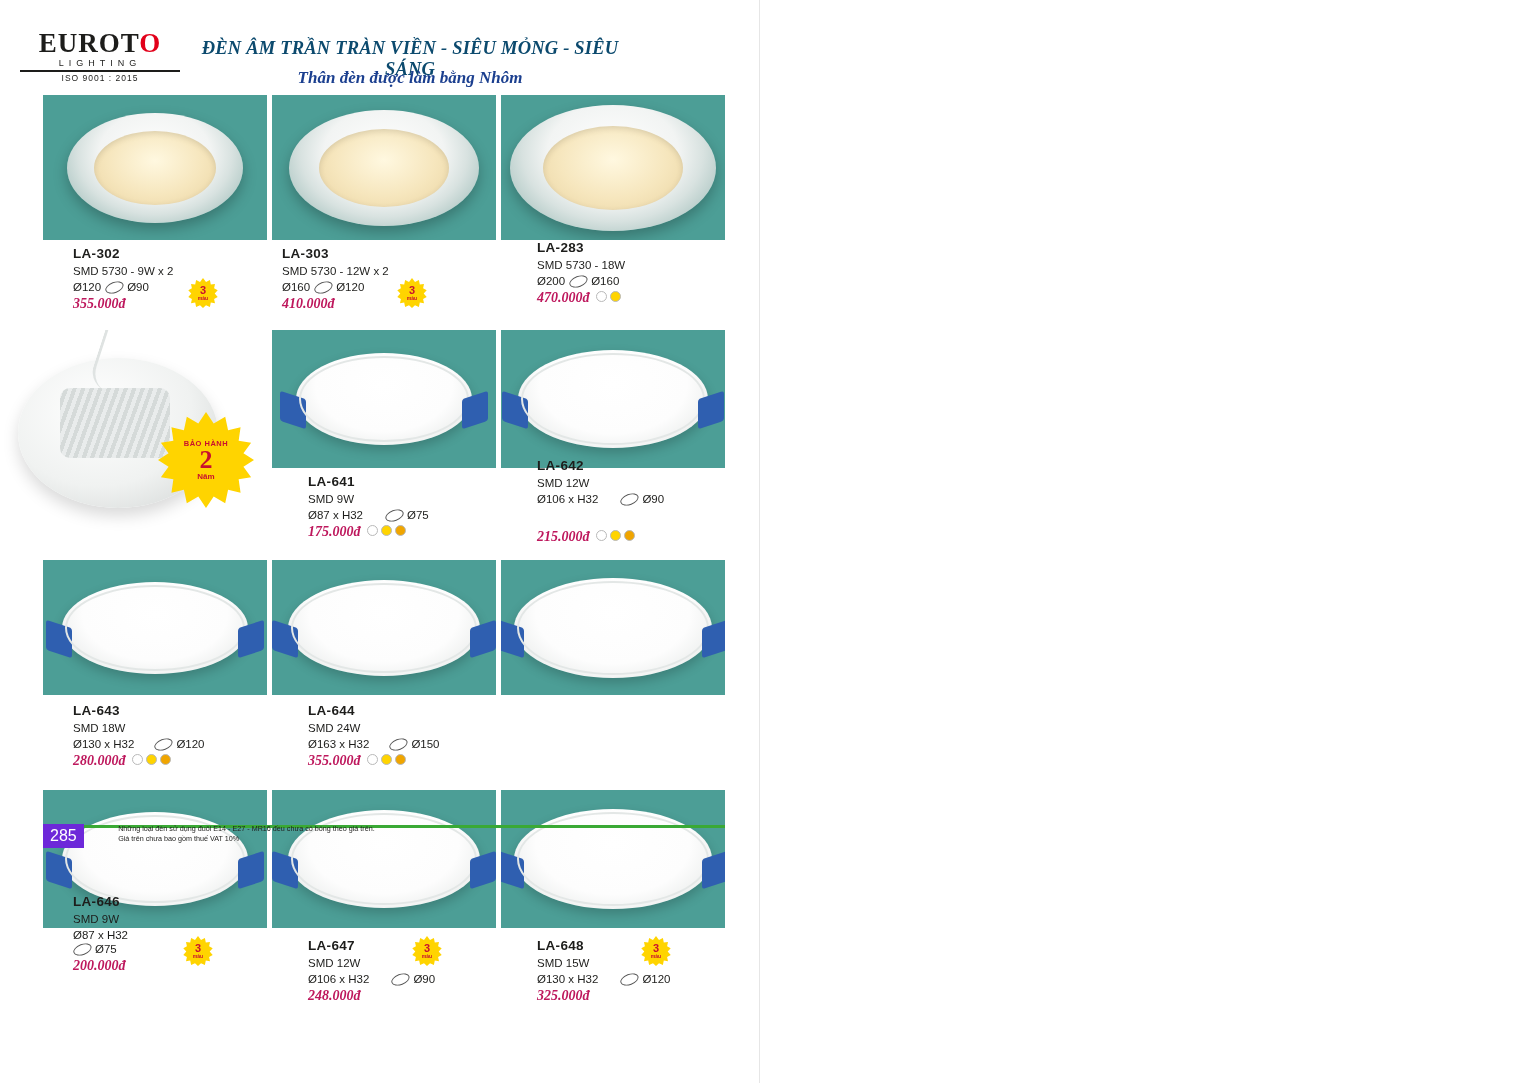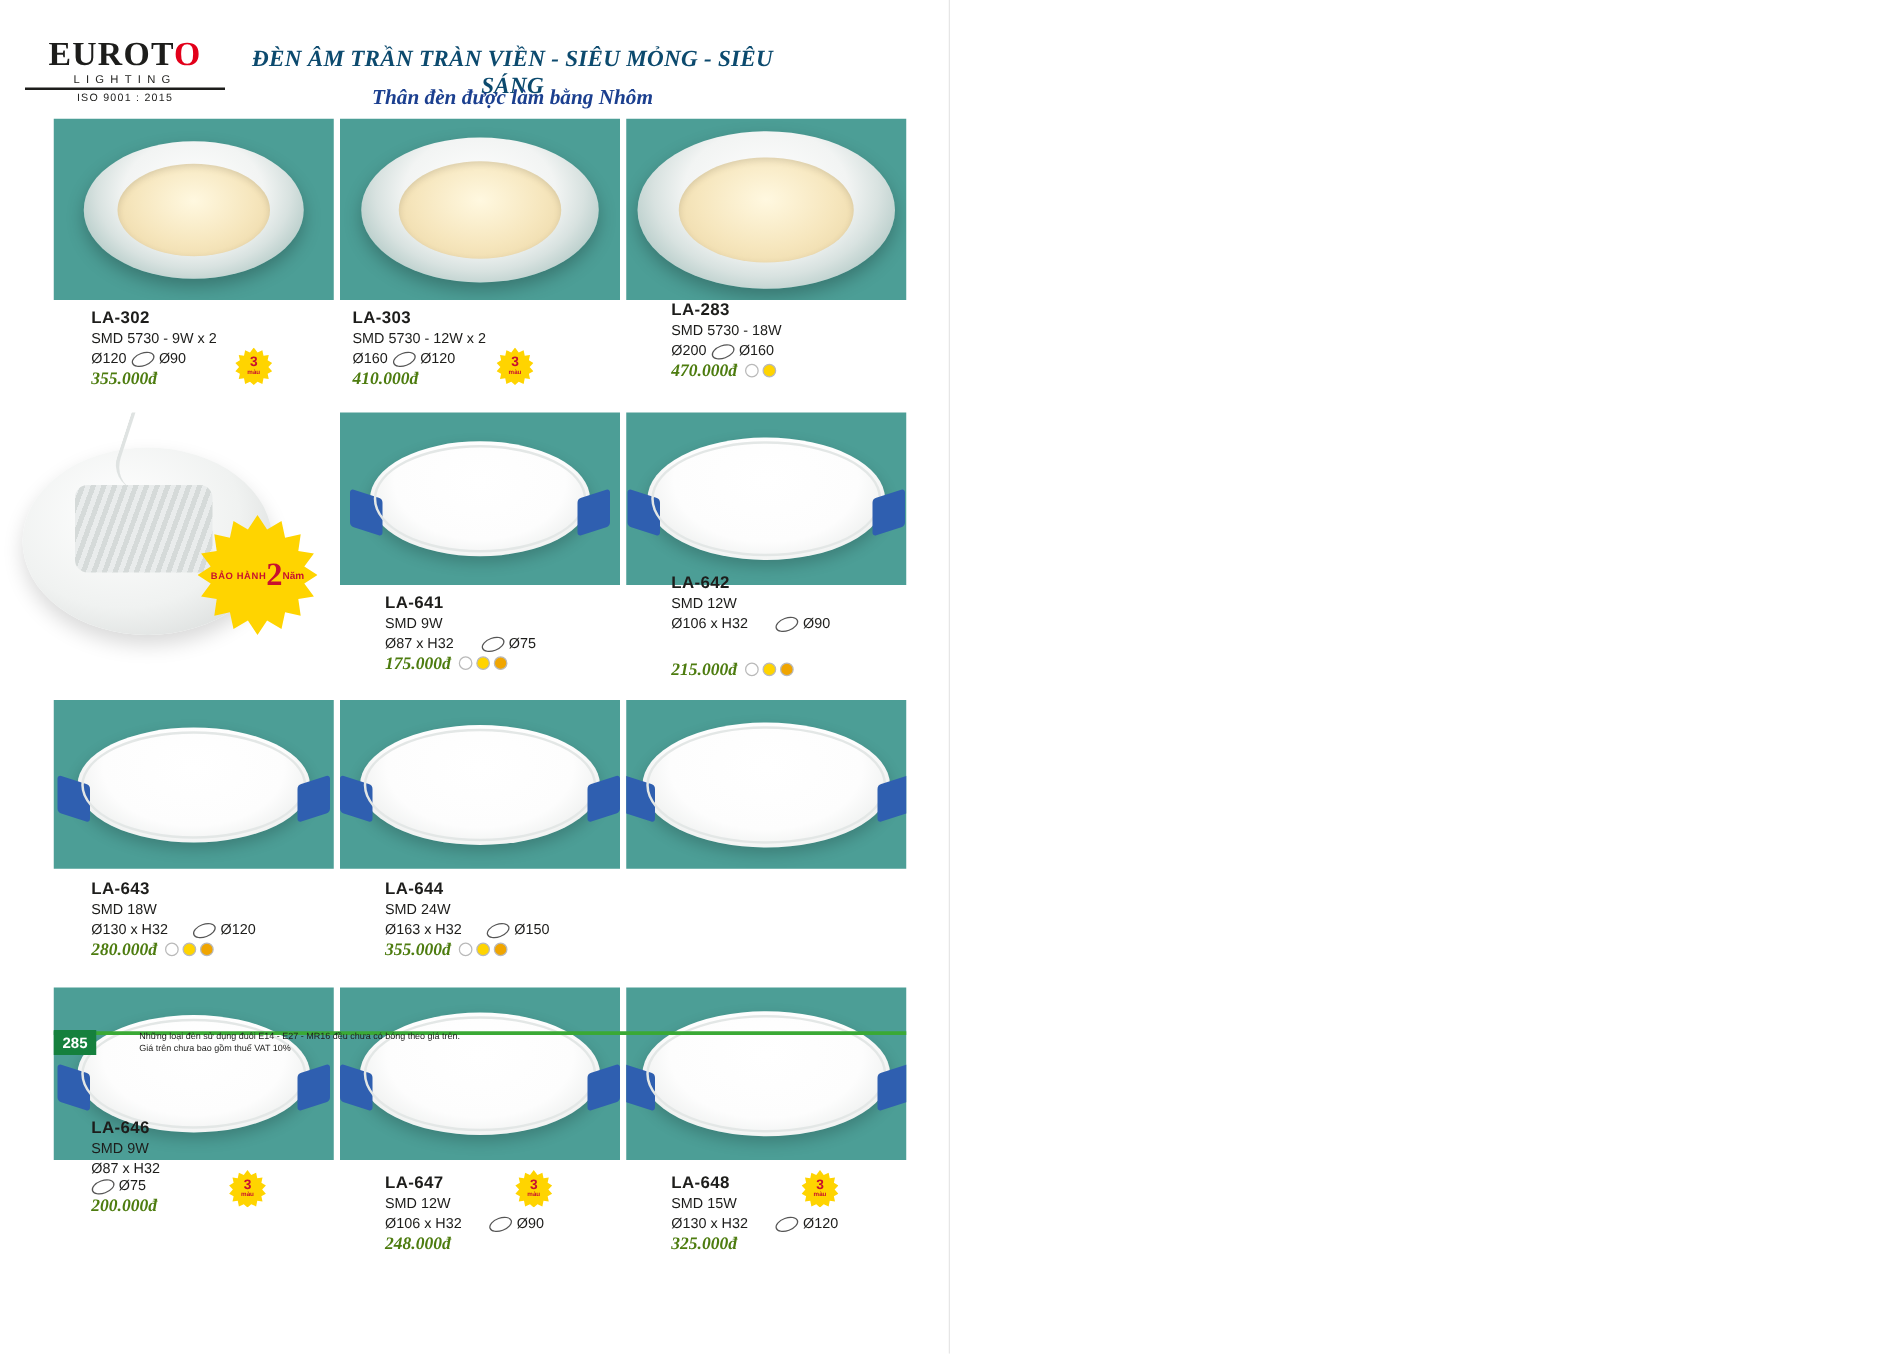--- a/index.html
+++ b/index.html
@@ -39,21 +39,21 @@
     font-size:17px;color:#1b3f8f;
   }
 
   
   .star-badge{position:absolute;width:78px;height:78px;}
   .star-badge .burst{
     position:absolute;inset:0;background:#ffd400;
     clip-path:polygon(50% 0%,58% 12%,70% 5%,73% 19%,86% 16%,84% 30%,97% 32%,89% 43%,100% 50%,89% 57%,97% 68%,84% 70%,86% 84%,73% 81%,70% 95%,58% 88%,50% 100%,42% 88%,30% 95%,27% 81%,14% 84%,16% 70%,3% 68%,11% 57%,0% 50%,11% 43%,3% 32%,16% 30%,14% 16%,27% 19%,30% 5%,42% 12%);
     border:0;
   }
-  .star-badge .txt{position:absolute;inset:0;display:flex;flex-direction:row;align-items:center;justify-content:center;}
+  .star-badge .txt{position:absolute;inset:0;display:flex;flex-direction:column;align-items:center;justify-content:center;}
   .star-badge .l1{font-size:7.5px;font-weight:bold;color:#c8102e;letter-spacing:.5px;}
   .star-badge .l2{font-size:26px;font-weight:bold;color:#c8102e;line-height:24px;font-family:"Liberation Serif",serif;}
   .star-badge .l3{font-size:8px;font-weight:bold;color:#c8102e;}
 
   
   .photo{
     position:absolute;background:#4c9e96;overflow:hidden;
   }
   .lamp{position:absolute;left:50%;top:50%;transform:translate(-50%,-50%);}
 
@@ -69,40 +69,40 @@
     content:"";position:absolute;top:46%;width:26px;height:30px;background:#2f5fb0;border-radius:3px;
   }
   .panel:before{left:-16px;transform:skewY(18deg);}
   .panel:after{right:-16px;transform:skewY(-18deg);}
   .panel .ring{position:absolute;inset:3px;border-radius:50%;border:2px solid #e3e7e6;}
 
   
   .cap{position:absolute;}
   .code{font-weight:bold;font-size:13.5px;color:#1d1d1b;letter-spacing:.3px;}
   .spec{font-size:11.5px;color:#1d1d1b;margin-top:3px;line-height:15px;}
-  .price{font-family:"Liberation Serif",serif;font-style:italic;font-weight:bold;font-size:14px;color:#4d7c0f;margin-top:3px;}
+  .price{font-family:"Liberation Serif",serif;font-style:italic;font-weight:bold;font-size:14px;color:#be185d;margin-top:3px;}
   .dims{display:flex;align-items:center;gap:4px;font-size:11.5px;color:#1d1d1b;margin-top:2px;}
   .hole{display:inline-flex;align-items:center;gap:3px;}
   .hole-ico{display:inline-block;width:17px;height:9px;border:1.4px solid #555;border-radius:50%;transform:rotate(-20deg);}
   .dots{display:inline-flex;gap:3px;align-items:center;margin-left:6px;}
   .dot{width:9px;height:9px;border-radius:50%;border:1px solid #b9b9b9;display:inline-block;}
   .d-w{background:#ffffff;}
   .d-y{background:#ffd400;}
   .d-o{background:#f0a500;}
 
   .mini3{position:absolute;width:30px;height:30px;}
   .mini3 .b{position:absolute;inset:0;background:#ffd400;
     clip-path:polygon(50% 0%,60% 13%,73% 7%,76% 22%,90% 20%,87% 34%,99% 41%,89% 52%,99% 63%,87% 70%,90% 84%,76% 82%,73% 97%,60% 91%,50% 100%,40% 91%,27% 97%,24% 82%,10% 84%,13% 70%,1% 63%,11% 52%,1% 41%,13% 34%,10% 20%,24% 22%,27% 7%,40% 13%);}
   .mini3 .t{position:absolute;inset:0;display:flex;flex-direction:column;align-items:center;justify-content:center;}
   .mini3 .n{font-size:11px;font-weight:bold;color:#c8102e;line-height:10px;}
   .mini3 .s{font-size:5px;font-weight:bold;color:#c8102e;}
 
   
   .footer{position:absolute;bottom:14px;height:30px;}
-  .pg{display:inline-block;background:#15803d;color:#fff;font-weight:bold;font-size:12px;padding:3px 7px;}
+  .pg{display:inline-block;background:#6d28d9;color:#fff;font-weight:normal;font-size:16px;padding:3px 7px;}
   .pg-rule{position:absolute;height:3px;background:#3aa935;}
   .foot-txt{font-size:7.2px;line-height:10px;color:#1d1d1b;margin-left:24px;}
 
   .divider{position:absolute;left:759px;top:0;width:1px;height:1083px;background:#e6e6e6;}
 </style>
 </head>
 <body>
 
 <div class="page page-left">
 

